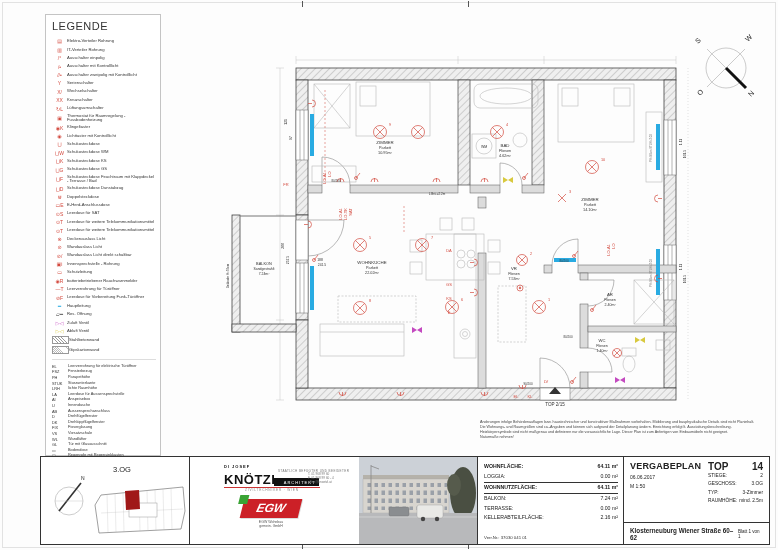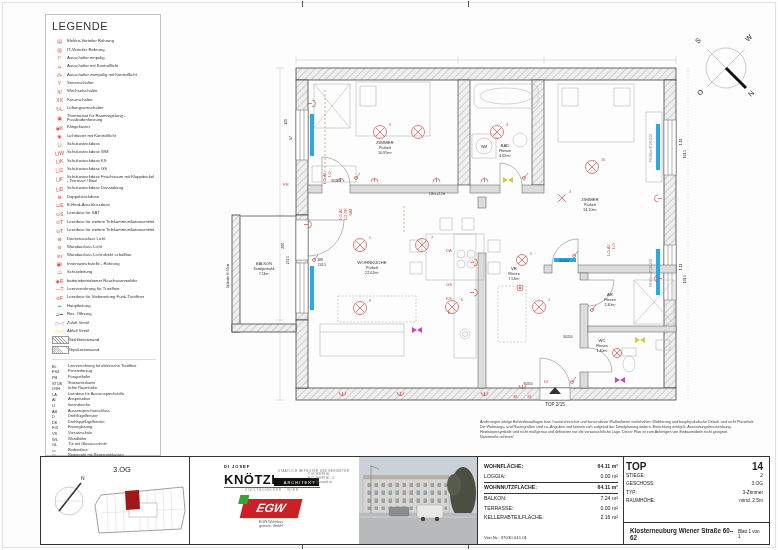--- a/index.html
+++ b/index.html
@@ -857,20 +857,25 @@
 
         <div class="tb-row">
           <span>KELLERABTEILFLÄCHE:</span>
           <span>2.16 m²</span>
         </div>
       </div>
     <div class="tb-verr">Verr.Nr.: 37030 041 01</div>
   </div>
   <div class="tb-right">
     <div class="tb-main">
+      <div class="tb-plan">
+        <div class="tb-plantype">VERGABEPLAN</div>
+        <div class="tb-date">06.06.2017</div>
+        <div class="tb-scale">M 1:50</div>
+      </div>
       <div class="tb-top">
         <div class="tb-tophead">
           <span>TOP</span>
           <span>14</span>
         </div>
         <div>
 
             <div class="tb-field">
               <span>STIEGE:</span>
               <span>2</span>

